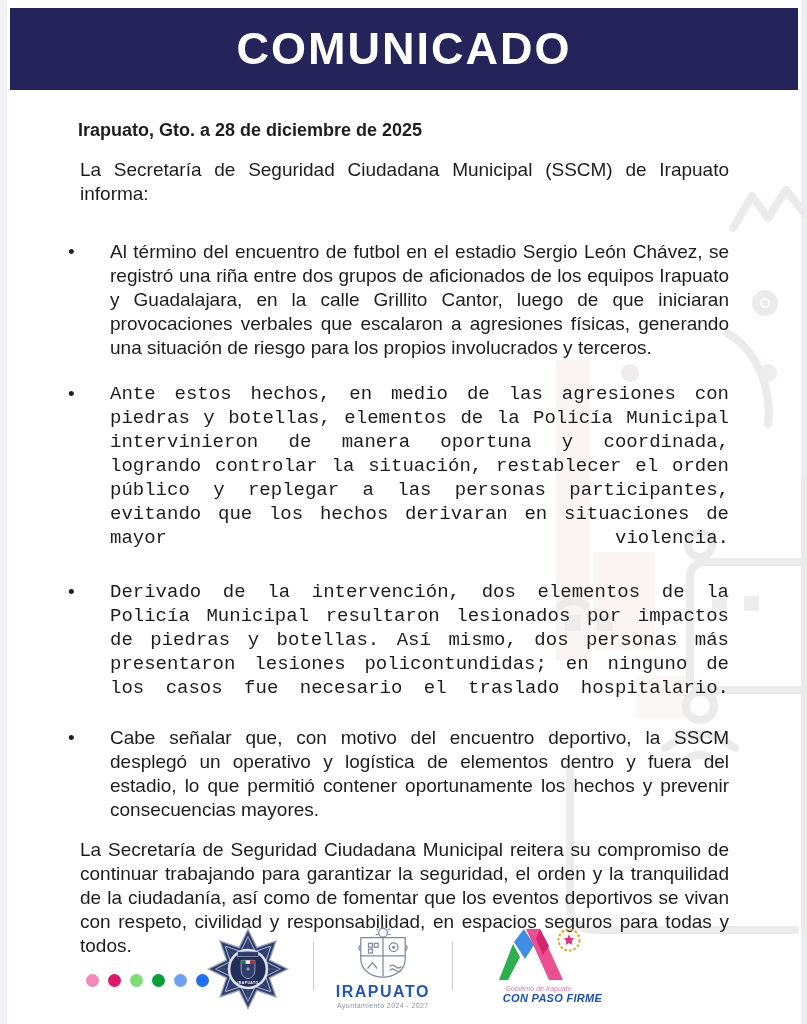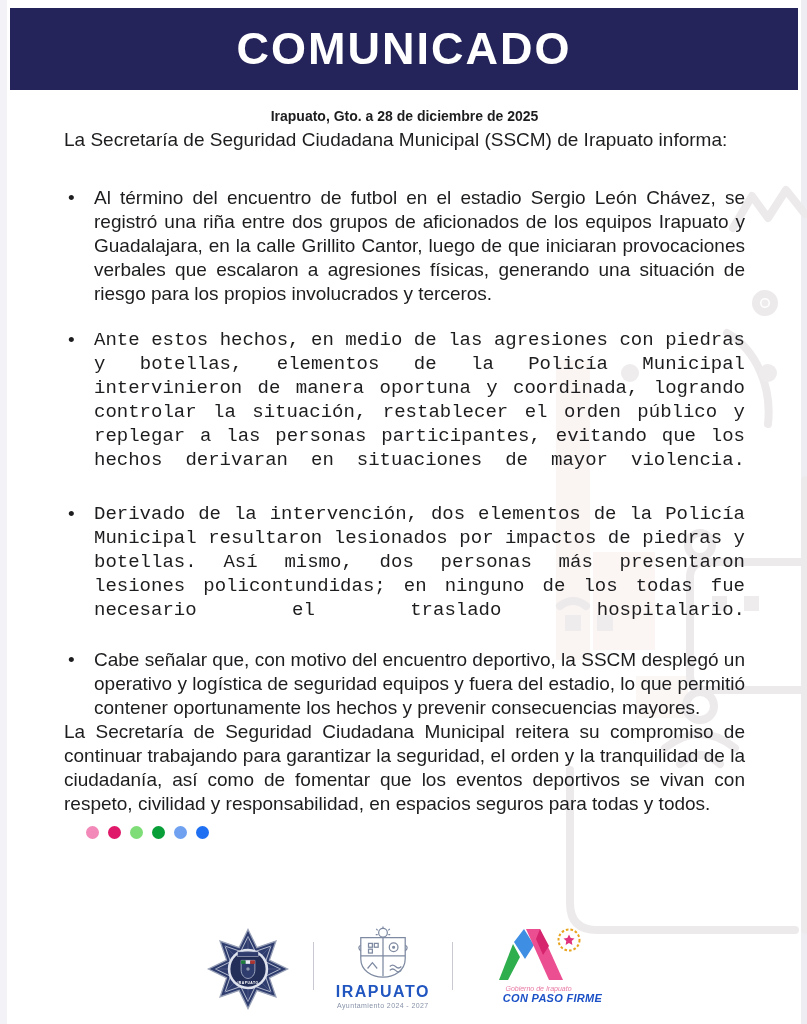--- a/index.html
+++ b/index.html
@@ -7,22 +7,22 @@
        font-family:"Liberation Sans",sans-serif;color:#1d1d1f;}
   .page{position:relative;width:807px;height:1024px;background:#fff;overflow:hidden;}
   .edge{position:absolute;top:0;bottom:0;}
   .edge.left{left:0;width:7px;background:#f3f2f6;}
   .edge.right{right:0;width:6px;background:#eeedf2;}
   .watermark{position:absolute;top:140px;left:540px;width:267px;height:810px;pointer-events:none;}
   .banner{position:absolute;left:10px;right:9px;top:8px;height:82px;background:#25245a;
           display:flex;align-items:center;justify-content:center;}
   .banner h1{margin:12px;color:#ffffff;font-size:45px;font-weight:bold;letter-spacing:2px;}
   .content{position:absolute;left:64px;width:681px;top:104px;}
-  .dateline{margin:0;text-align:center;font-weight:bold;font-size:14px;line-height:24px;}
-  p.body-text{margin:0;font-size:19px;line-height:24px;text-align:justify;}
+  .dateline{margin:14px;font-weight:bold;font-size:18px;line-height:24px;}
+  p.body-text{margin:16px;font-size:19px;line-height:24px;text-align:justify;}
   .intro{margin-top:11px;}
   ul.bullets{list-style:none;margin:0;padding:0;}
   ul.bullets li{position:relative;padding-left:30px;}
   ul.bullets li .marker{position:absolute;left:4px;top:0;font-size:19px;line-height:24px;}
   li.b1{margin-top:34px;} li.b2{margin-top:22px;} li.b3{margin-top:30px;} li.b4{margin-top:26px;}
   .stretch-last{text-align-last:justify;font-family:Liberation Mono, monospace;}
   .closing{margin-top:32px;}
   .dots{margin:10px 0 0 22px;display:flex;gap:9px;height:13px;}
   .dot{width:13px;height:13px;border-radius:50%;display:inline-block;}
   footer{position:absolute;left:0;right:0;top:926px;display:flex;justify-content:center;
@@ -80,25 +80,25 @@
       <li class="b1">
         <span class="marker">•</span>
         <p class="body-text">Al término del encuentro de futbol en el estadio Sergio León Chávez, se registró una riña entre dos grupos de aficionados de los equipos Irapuato y Guadalajara, en la calle Grillito Cantor, luego de que iniciaran provocaciones verbales que escalaron a agresiones físicas, generando una situación de riesgo para los propios involucrados y terceros.</p>
       </li>
       <li class="b2">
         <span class="marker">•</span>
         <p class="body-text stretch-last">Ante estos hechos, en medio de las agresiones con piedras y botellas, elementos de la Policía Municipal intervinieron de manera oportuna y coordinada, logrando controlar la situación, restablecer el orden público y replegar a las personas participantes, evitando que los hechos derivaran en situaciones de mayor violencia.</p>
       </li>
       <li class="b3">
         <span class="marker">•</span>
-        <p class="body-text stretch-last">Derivado de la intervención, dos elementos de la Policía Municipal resultaron lesionados por impactos de piedras y botellas. Así mismo, dos personas más presentaron lesiones policontundidas; en ninguno de los todas fue necesario el traslado hospitalario.</p>
+        <p class="body-text stretch-last">Derivado de la intervención, dos elementos de la Policía Municipal resultaron lesionados por impactos de piedras y botellas. Así mismo, dos personas más presentaron lesiones policontundidas; en ninguno de los casos fue necesario el traslado hospitalario.</p>
       </li>
       <li class="b4">
         <span class="marker">•</span>
-        <p class="body-text">Cabe señalar que, con motivo del encuentro deportivo, la SSCM desplegó un operativo y logística de seguridad equipos y fuera del estadio, lo que permitió contener oportunamente los hechos y prevenir consecuencias mayores.</p>
+        <p class="body-text">Cabe señalar que, con motivo del encuentro deportivo, la SSCM desplegó un operativo y logística de elementos dentro y fuera del estadio, lo que permitió contener oportunamente los hechos y prevenir consecuencias mayores.</p>
       </li>
     </ul>
 
     <p class="body-text closing">La Secretaría de Seguridad Ciudadana Municipal reitera su compromiso de continuar trabajando para garantizar la seguridad, el orden y la tranquilidad de la ciudadanía, así como de fomentar que los eventos deportivos se vivan con respeto, civilidad y responsabilidad, en espacios seguros para todas y todos.</p>
 
     <div class="dots">
         <span class="dot" style="background: rgb(242, 137, 185);"></span>
         <span class="dot" style="background: rgb(224, 24, 106);"></span>
         <span class="dot" style="background: rgb(127, 221, 120);"></span>
         <span class="dot" style="background: rgb(8, 158, 56);"></span>

